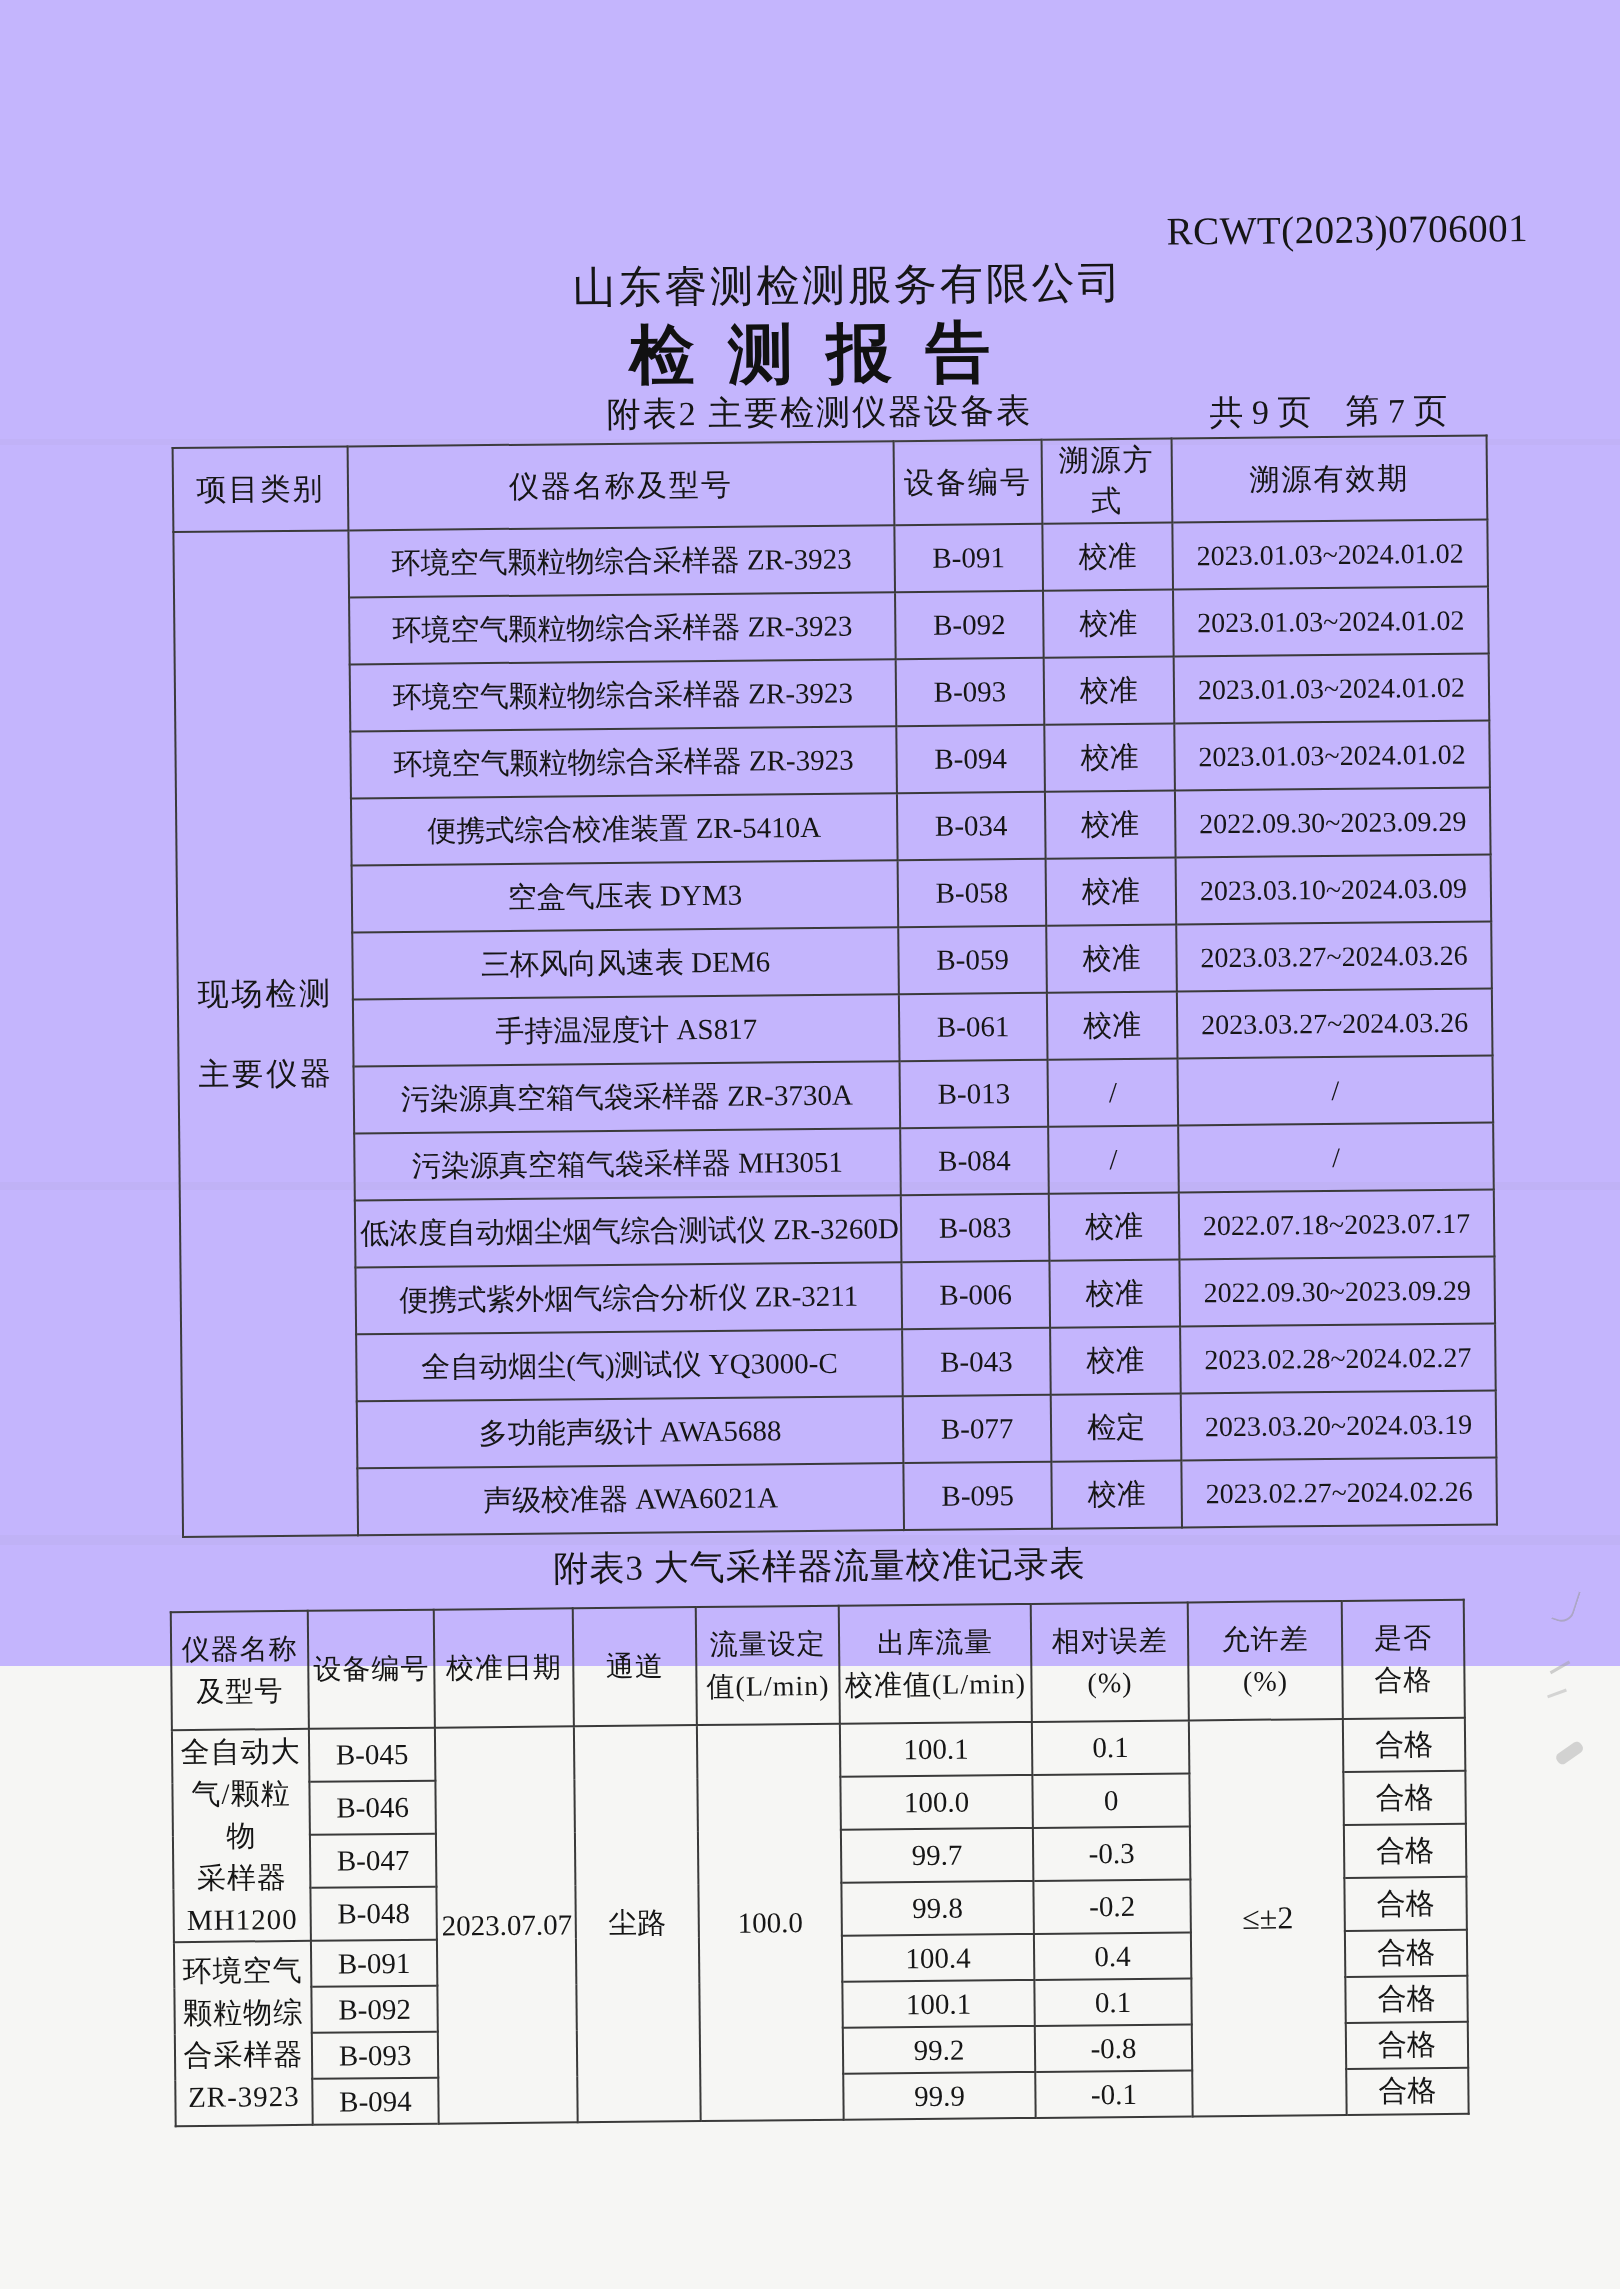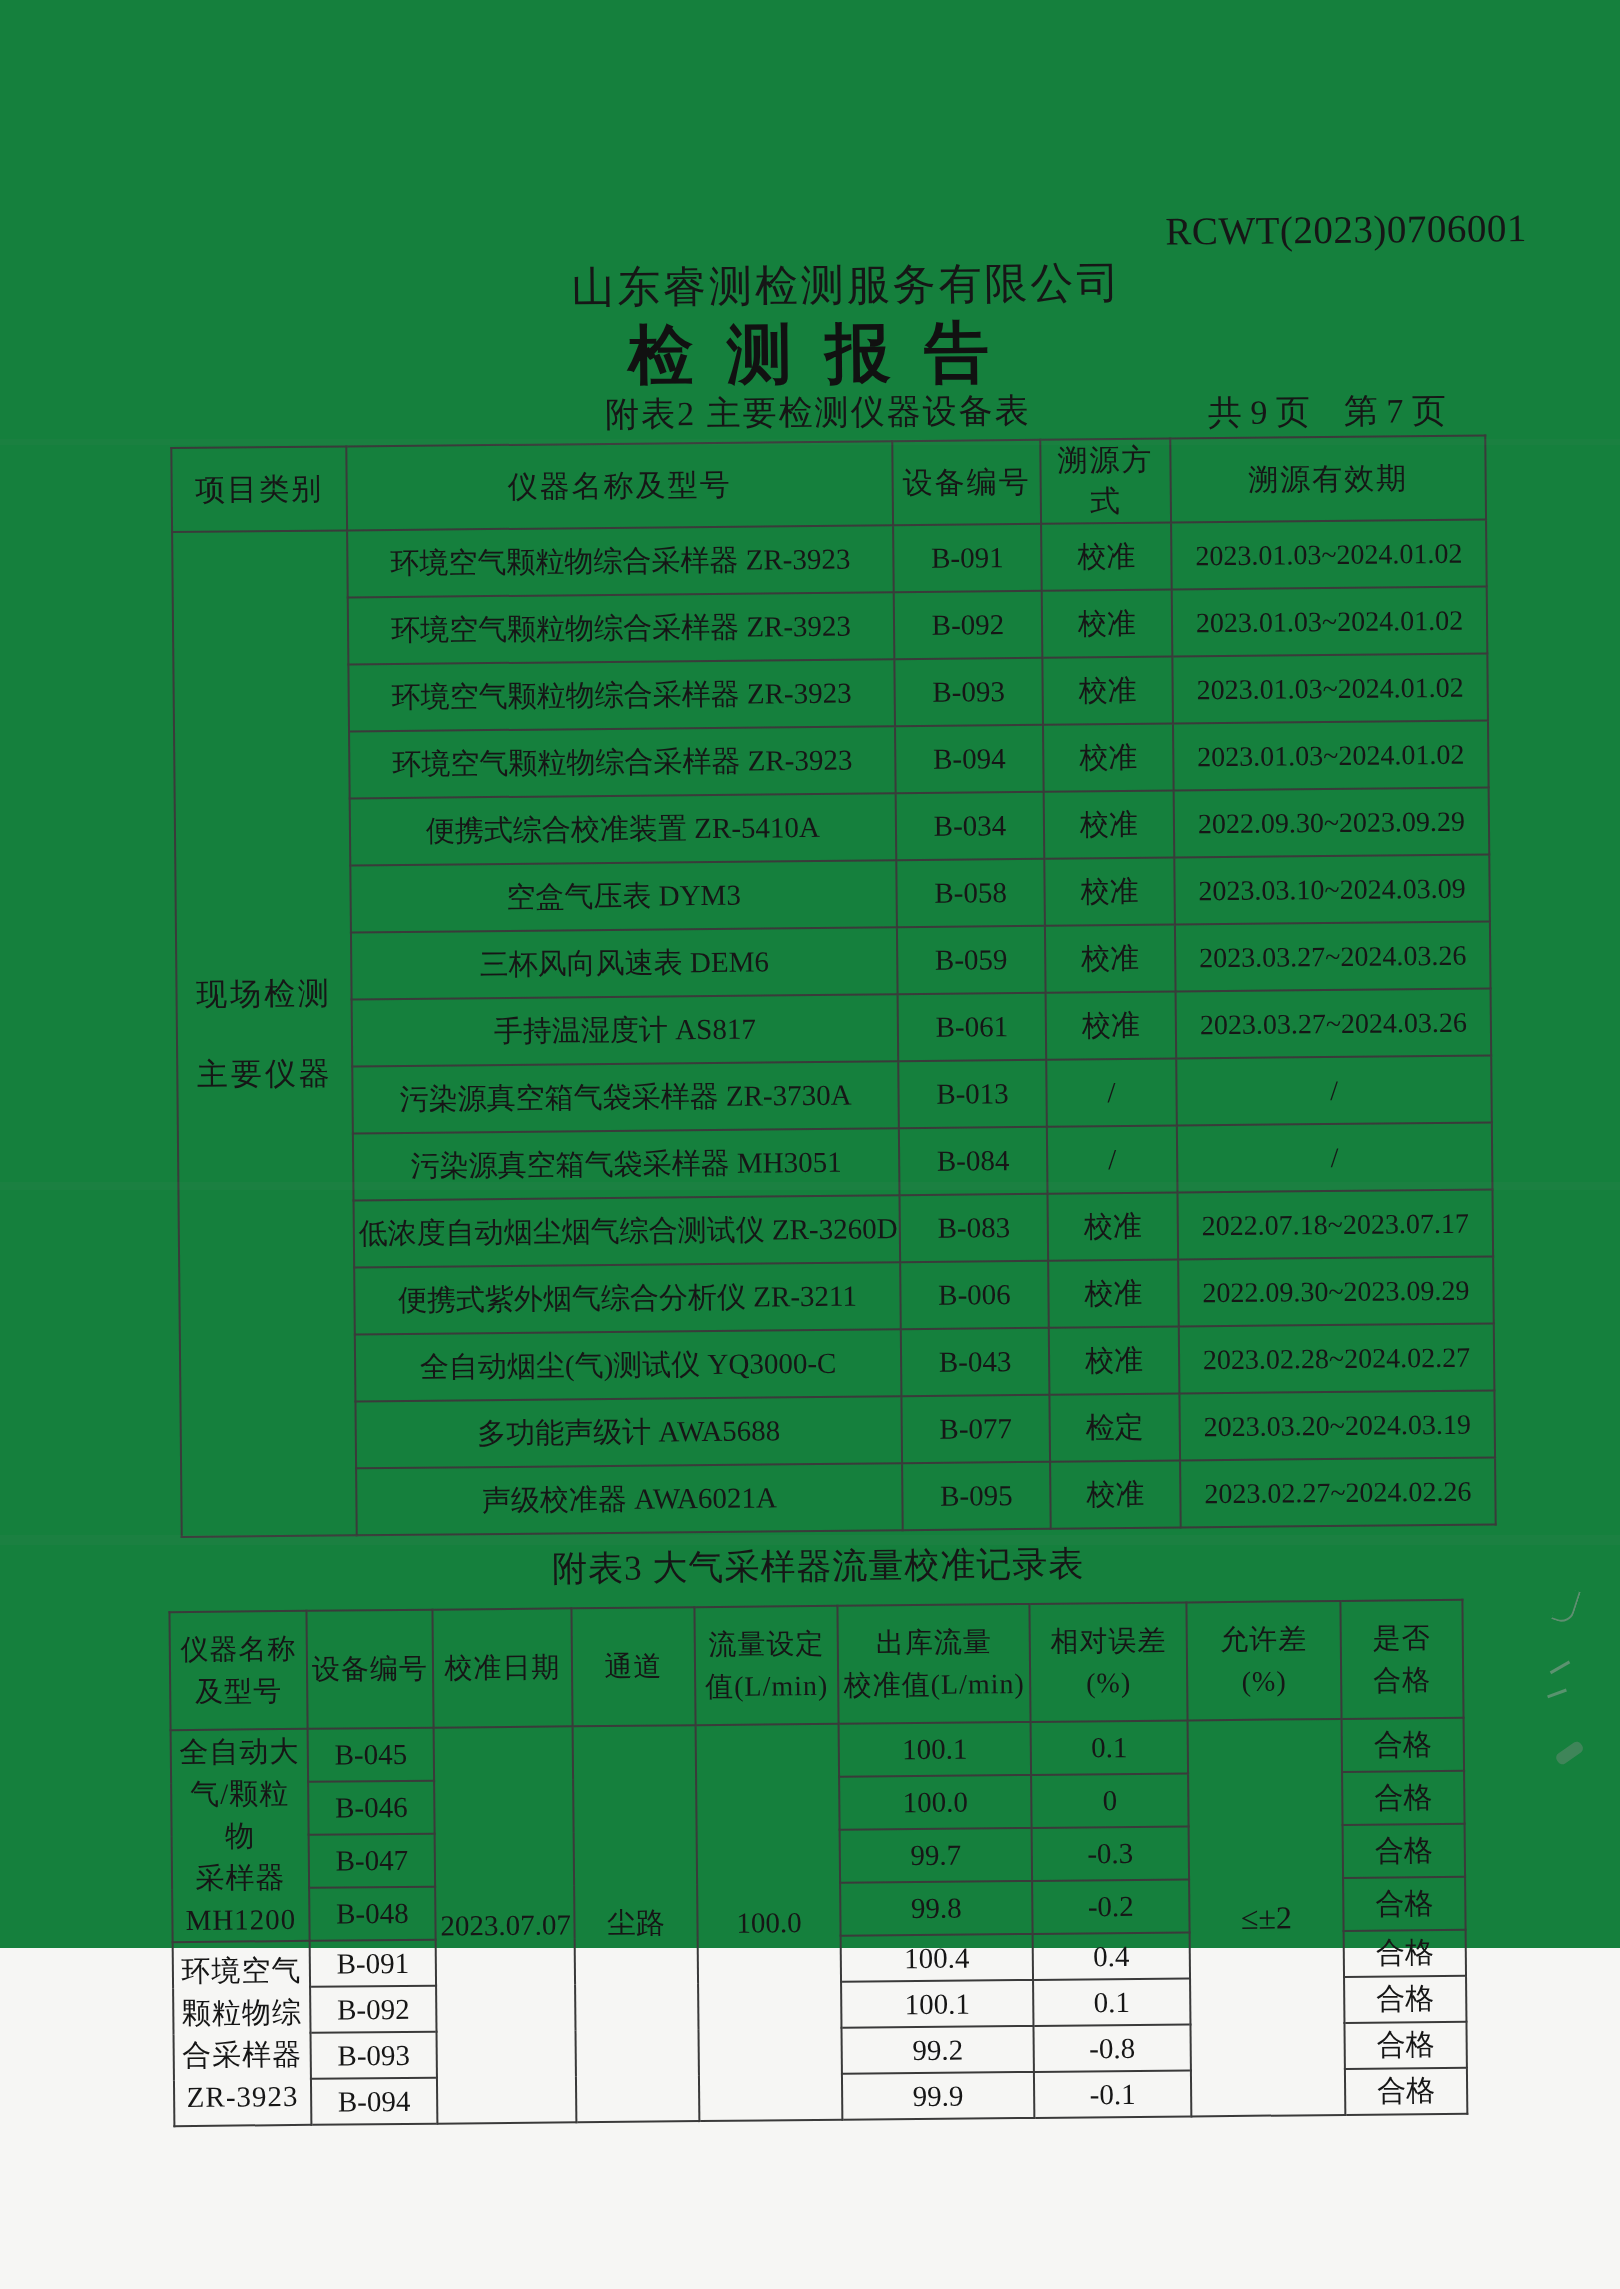--- a/index.html
+++ b/index.html
@@ -4,22 +4,22 @@
 <style>
   html,body{margin:0;padding:0;}
   body{
     width:1620px;height:2290px;
     background:#f6f6f4;
     font-family:"Liberation Serif","DejaVu Serif",serif;
     color:#161616;
     overflow:hidden;
   }
   .page{
-    position:relative;width:1620px;height:1948px;
-    background:#15803d;
+    position:relative;width:1620px;height:1666px;
+    background:#c4b5fd;
   }
   .sheet{
     position:absolute;inset:0;
     transform:rotate(-0.55deg);
     transform-origin:50% 48%;
   }
   .abs{position:absolute;}
   #report-no{
     left:1172px;top:212px;width:323px;
     font-size:39px;letter-spacing:0.5px;white-space:nowrap;

